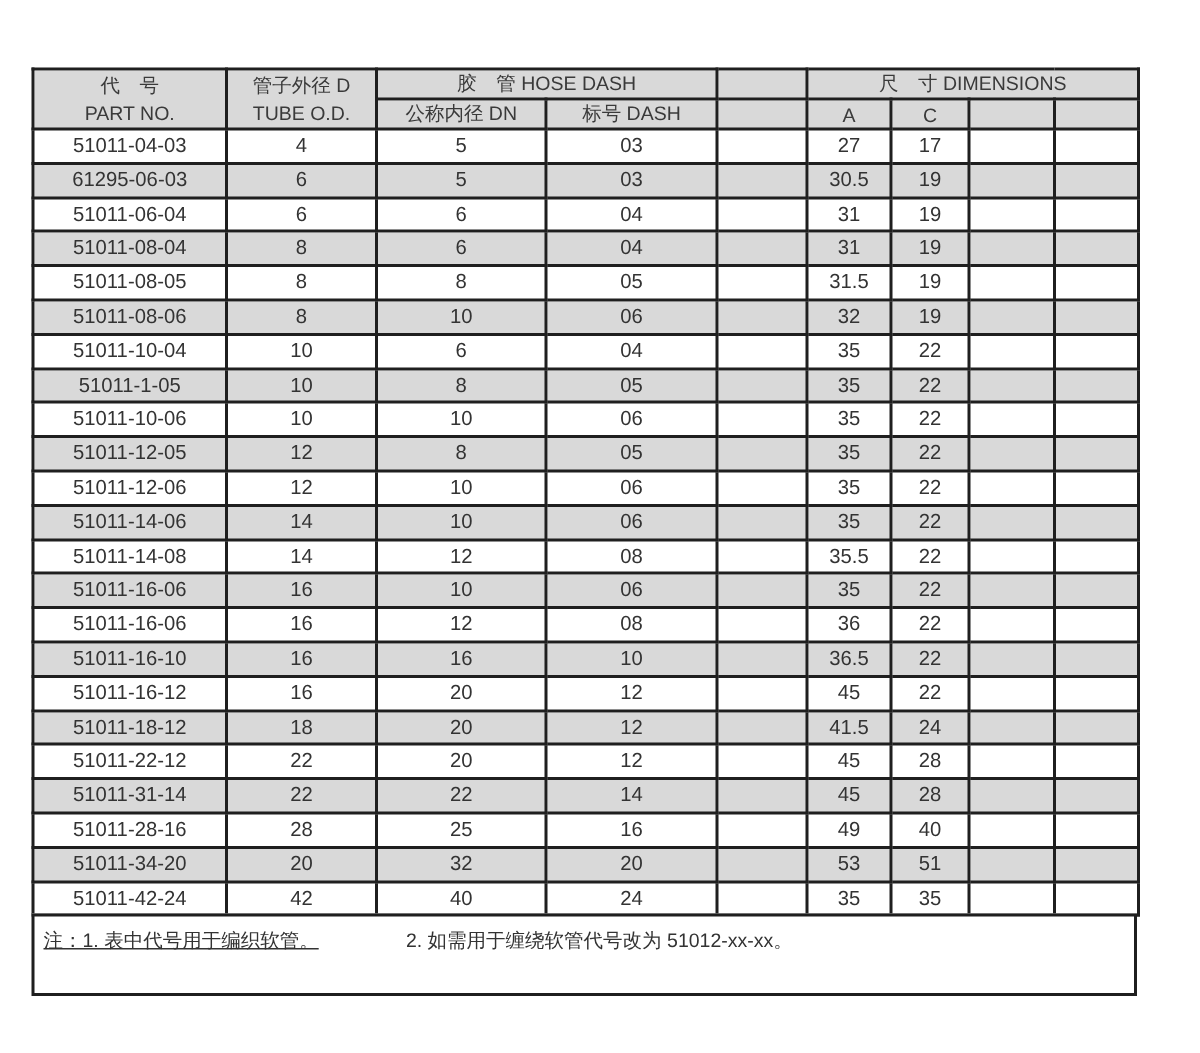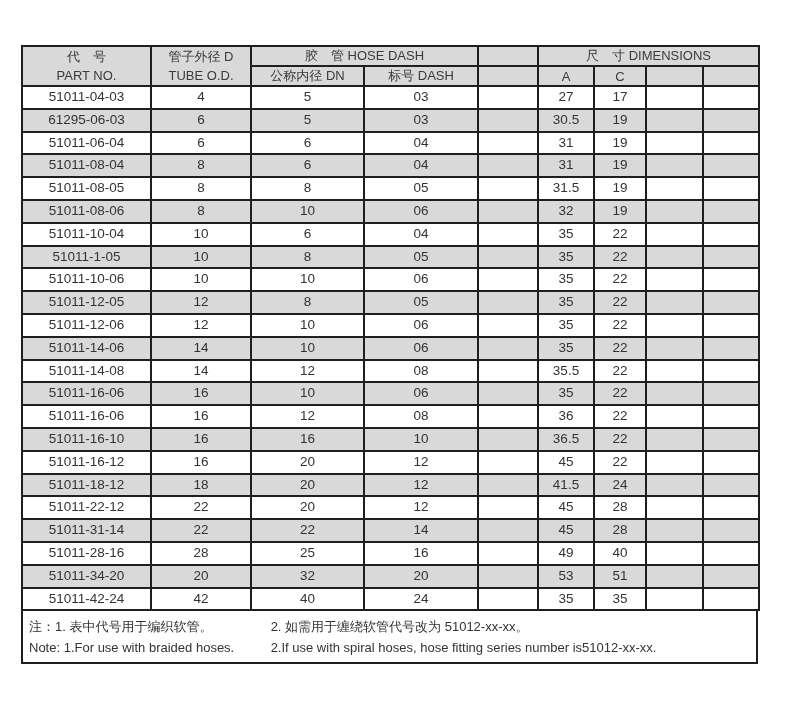--- a/index.html
+++ b/index.html
@@ -26,21 +26,21 @@
   th.two-line div { line-height:19px; }
   tbody td { font-size:13.5px; height:20.8px; line-height:20.8px; color:#333; }
   tbody tr:nth-child(even) td { background:#d9d9d9; }
 
   .notes {
     width:737px; height:55px; margin-top:-2px;
     border:2px solid #1f1f1f; background:#ffffff;
     padding:5px 4px 0 6px; font-size:13px; color:#333;
   }
   .note-line { line-height:21px; white-space:nowrap; }
-  .note-col1 { display:inline-block; width:238px; }
+  .note-col1 { display:inline-block; width:238px;text-decoration:underline; }
 </style>
 </head>
 <body>
 
 <div class="page">
   <div class="sheet">
 
     <table class="spec-table">
       <colgroup>
         <col style="width:129px">
@@ -332,20 +332,16 @@
         <td></td>
       </tr>
         </tbody>
     </table>
 
     <div class="notes">
       <div class="note-line">
         <span class="note-col1">注：1. 表中代号用于编织软管。</span>
         <span>2. 如需用于缠绕软管代号改为 51012-xx-xx。</span>
       </div>
-      <div class="note-line">
-        <span class="note-col1">Note: 1.For use with braided hoses.</span>
-        <span>2.If use with spiral hoses, hose fitting series number is51012-xx-xx.</span>
-      </div>
     </div>
 
   </div>
 </div>
 
 </body></html>

